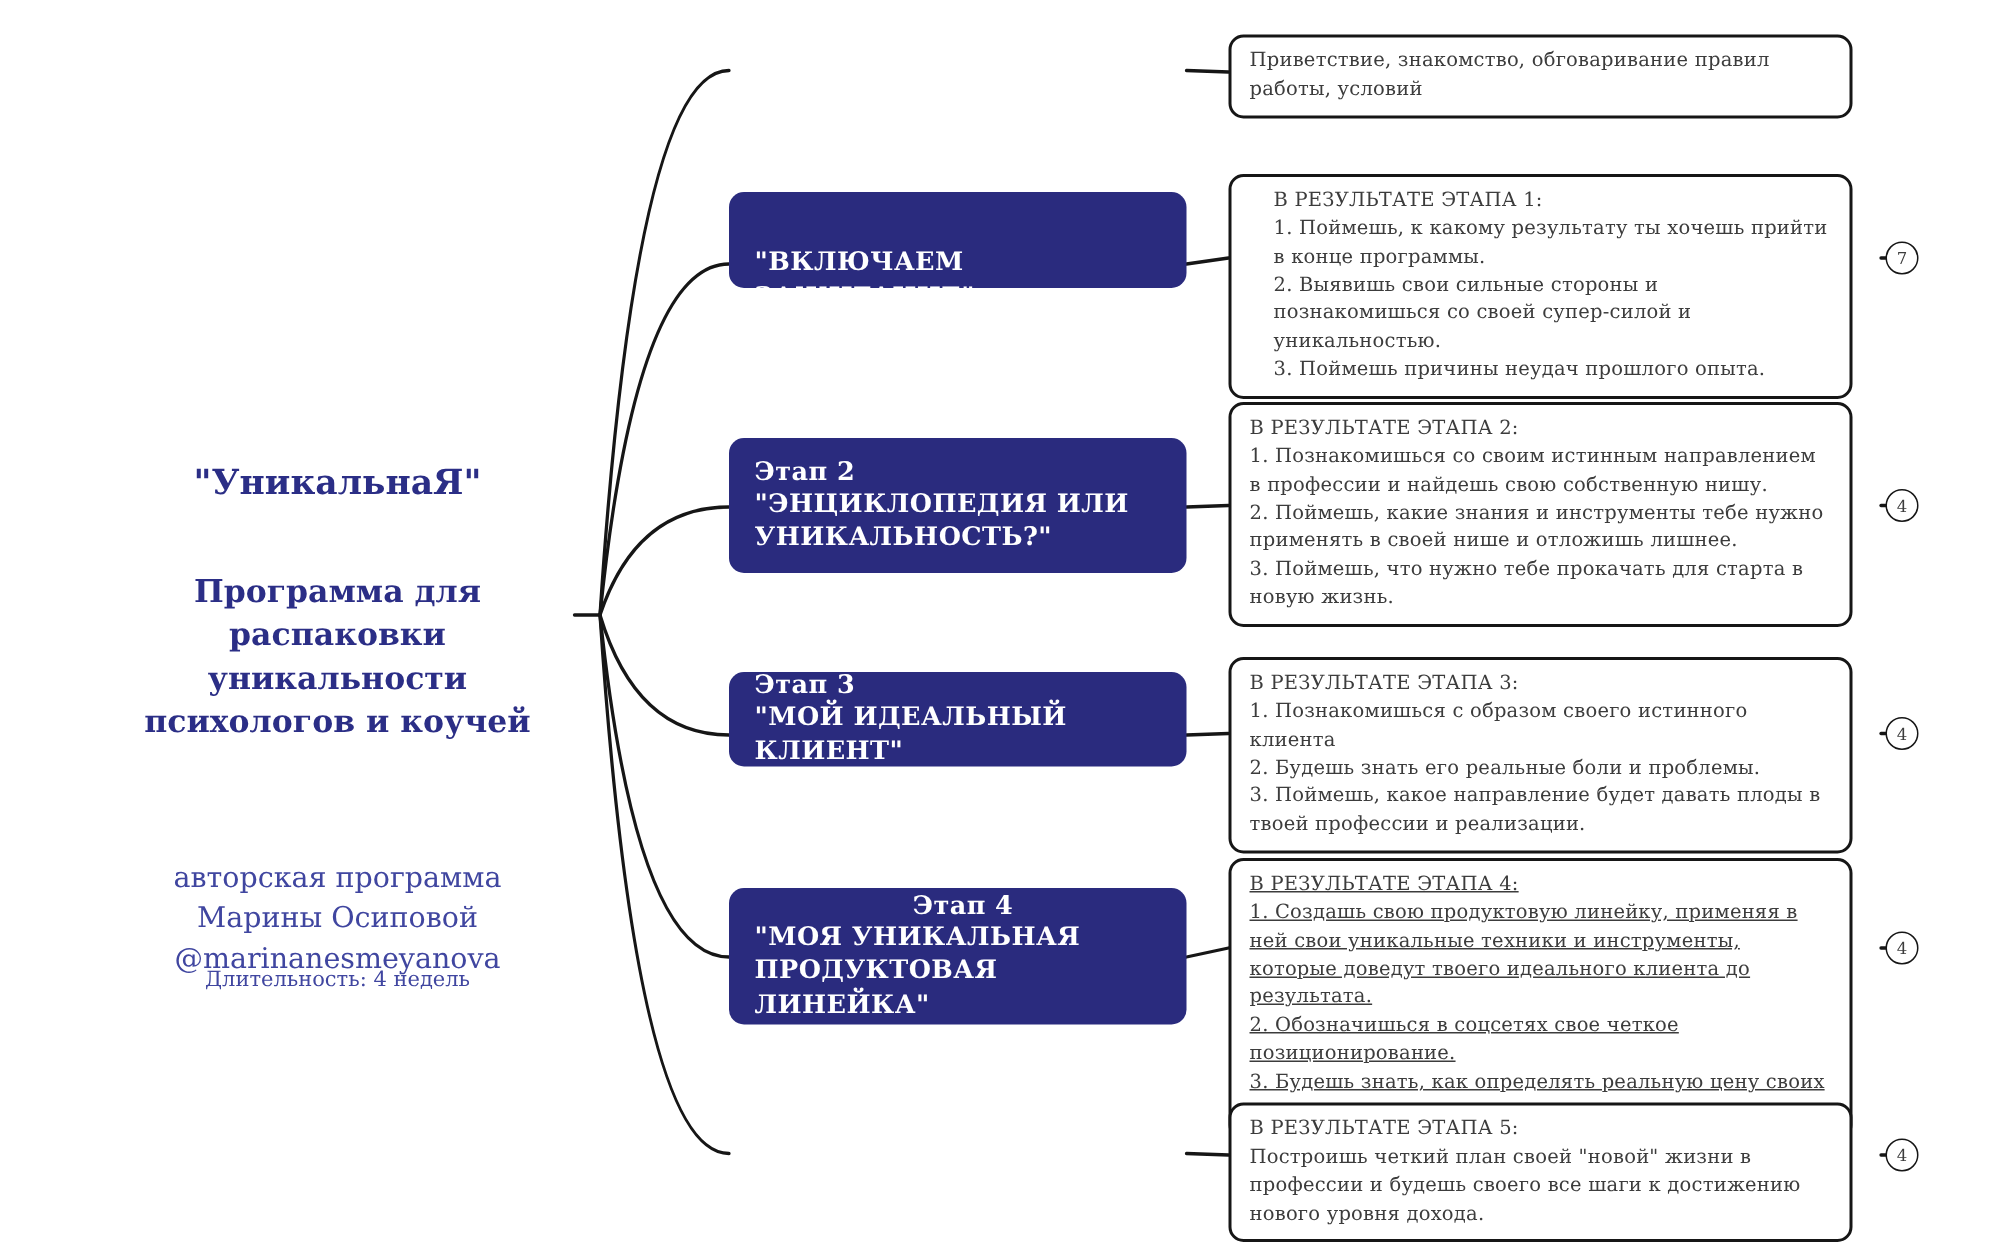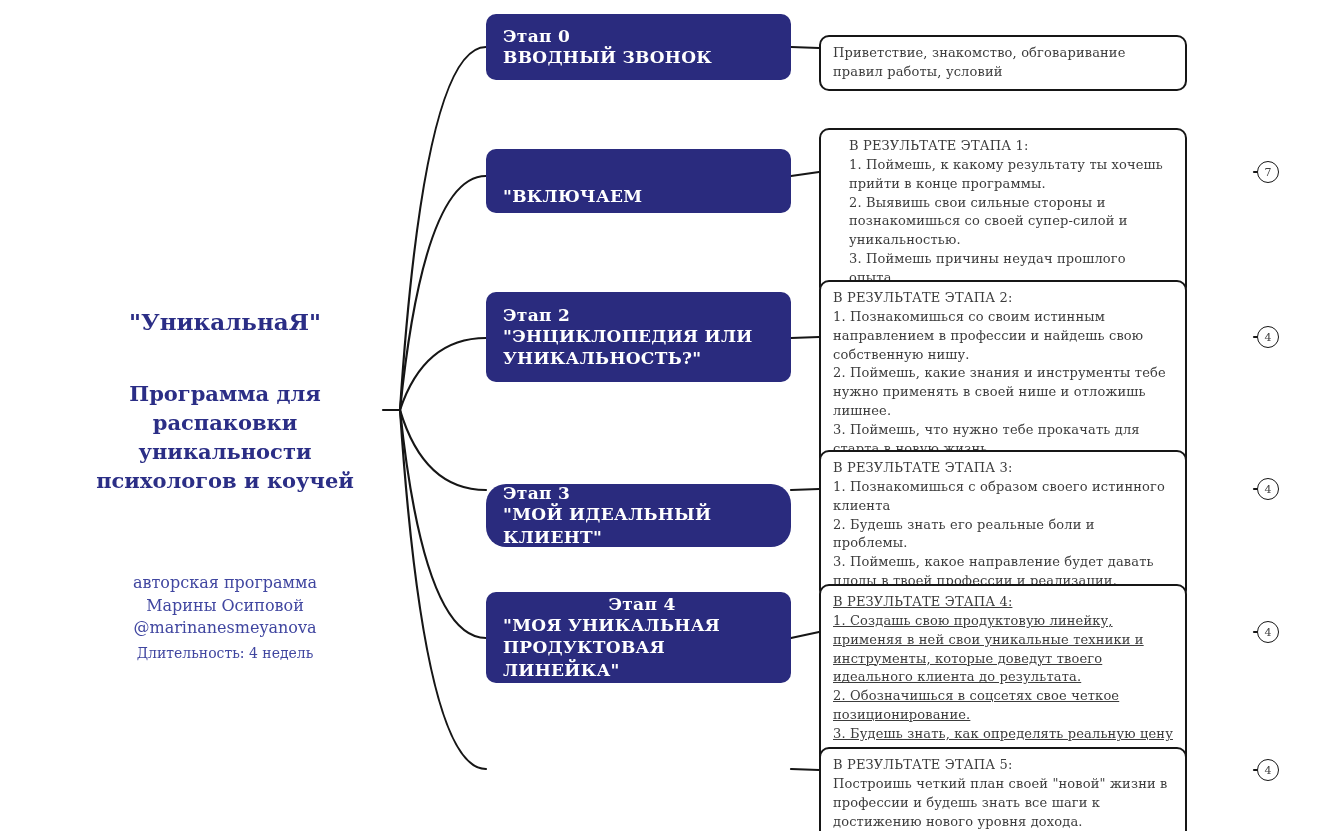--- a/index.html
+++ b/index.html
@@ -7,45 +7,45 @@
     position:relative;width:1342px;height:831px;background:#ffffff;
     font-family:"DejaVu Serif","Liberation Serif",serif;overflow:hidden;
   }
   #wires{position:absolute;left:0;top:0;z-index:0;}
   .ml{white-space:pre-line;}
 
   
   .root-block{position:absolute;left:55px;width:340px;text-align:center;z-index:1;}
   .root-title{top:308px;font-size:23px;font-weight:bold;color:#2b2e86;}
   .root-subtitle{top:380px;font-size:21px;font-weight:bold;color:#2b2e86;line-height:1.38;}
-  .root-author{top:572px;font-size:16px;color:#4046a0;line-height:1.42;}
+  .root-author{top:572px;font-size:19px;color:#4046a0;line-height:1.42;}
   .root-duration{top:645px;font-size:14px;color:#4046a0;}
 
   
   .stage{
     position:absolute;left:486px;width:305px;box-sizing:border-box;
     background:#2a2b7e;border-radius:10px;color:#ffffff;
     display:flex;flex-direction:column;justify-content:center;
     padding:8px 10px 8px 17px;z-index:1;
   }
   .stage .num{font-size:17px;font-weight:bold;letter-spacing:.3px;}
   .stage .name{font-size:17px;font-weight:bold;letter-spacing:.3px;line-height:1.3;}
   .s0{top:14px;height:66px;}
-  .s1{top:149px;height:64px;gap:33px;}
+  .s1{top:128px;height:64px;gap:33px;}
   .s2{top:292px;height:90px;justify-content:center;}
-  .s3{top:484px;height:63px;border-radius:20px;}
+  .s3{top:448px;height:63px;}
   .s4{top:592px;height:91px;align-items:center;}
   .s5{top:724px;height:90px;}
 
   
   .result{
-    position:absolute;left:819px;width:368px;box-sizing:border-box;
+    position:absolute;left:819px;width:416px;box-sizing:border-box;
     background:#ffffff;border:2px solid #161616;border-radius:10px;
     padding:7px 12px;color:#3c3c3c;font-size:13px;line-height:1.45;
-    letter-spacing:.15px;z-index:1;margin-top:12px;
+    letter-spacing:.15px;z-index:1;
   }
   .d0{top:23px;}
   .d1{top:116px;padding-left:28px;}
   .d2{top:268px;}
   .d3{top:438px;}
   .d4{top:572px;text-decoration:underline;}
   .d5{top:735px;}
 
   
   .badge{
@@ -95,24 +95,20 @@
   <div class="root-block root-title ml">"УникальнаЯ"</div>
   <div class="root-block root-subtitle ml">Программа для
 распаковки
 уникальности
 психологов и коучей</div>
   <div class="root-block root-author ml">авторская программа
 Марины Осиповой
 @marinanesmeyanova</div>
   <div class="root-block root-duration ml">Длительность: 4 недель</div>
 
-  <div class="stage s0">
-    <span class="num ml">Этап 0</span>
-    <span class="name ml">ВВОДНЫЙ ЗВОНОК</span>
-  </div>
   <div class="stage s1">
     <span class="num ml">Этап 1</span>
     <span class="name ml">"ВКЛЮЧАЕМ ЗАЖИГАНИЕ"</span>
   </div>
   <div class="stage s2">
     <span class="num ml">Этап 2</span>
     <span class="name ml">"ЭНЦИКЛОПЕДИЯ ИЛИ
 УНИКАЛЬНОСТЬ?"</span>
   </div>
   <div class="stage s3">
@@ -136,21 +132,21 @@
 3. Поймешь, что нужно тебе прокачать для старта в новую жизнь.</div>
   <div class="result d3 ml">В РЕЗУЛЬТАТЕ ЭТАПА 3:
 1. Познакомишься с образом своего истинного клиента
 2. Будешь знать его реальные боли и проблемы.
 3. Поймешь, какое направление будет давать плоды в твоей профессии и реализации.</div>
   <div class="result d4 ml">В РЕЗУЛЬТАТЕ ЭТАПА 4:
 1. Создашь свою продуктовую линейку, применяя в ней свои уникальные техники и инструменты, которые доведут твоего идеального клиента до результата.
 2. Обозначишься в соцсетях свое четкое позиционирование.
 3. Будешь знать, как определять реальную цену своих услуг</div>
   <div class="result d5 ml">В РЕЗУЛЬТАТЕ ЭТАПА 5:
-Построишь четкий план своей "новой" жизни в профессии и будешь знать все шаги к достижению нового уровня дохода.</div>
+Построишь четкий план своей "новой" жизни в профессии и будешь своего все шаги к достижению нового уровня дохода.</div>
 
   <div class="badge b1">7</div>
   <div class="badge b2">4</div>
   <div class="badge b3">4</div>
   <div class="badge b4">4</div>
   <div class="badge b5">4</div>
 
 </div>
 
 </body></html>

